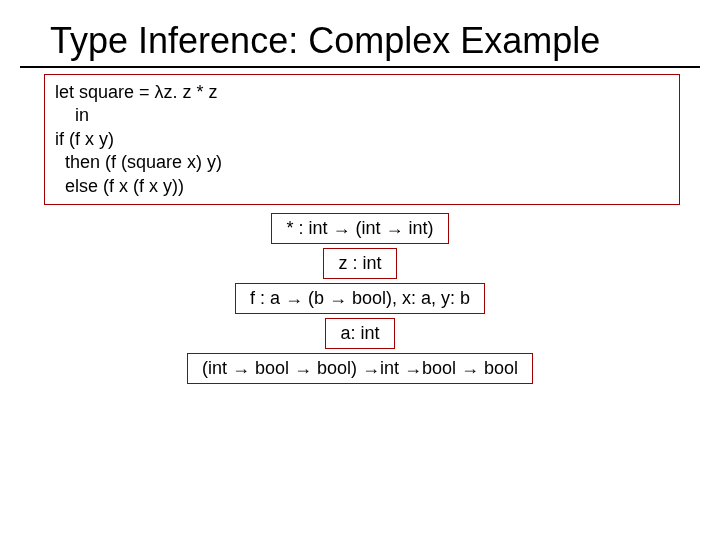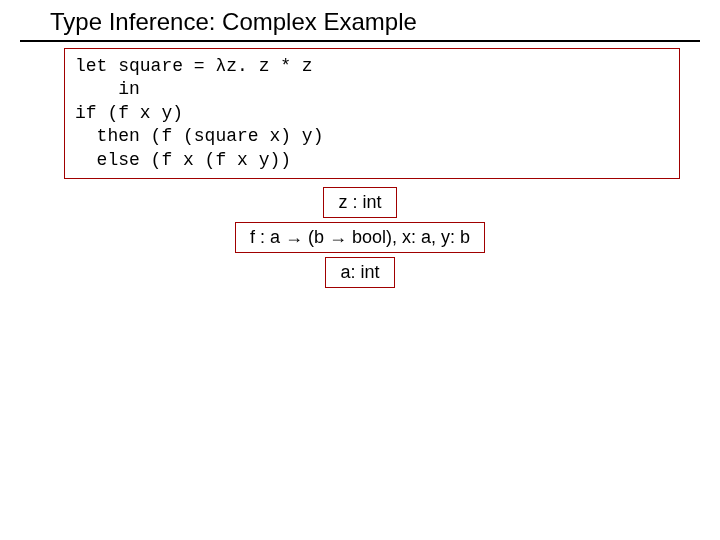--- a/index.html
+++ b/index.html
@@ -6,34 +6,34 @@
     margin: 0;
     padding: 0;
     width: 720px;
     height: 540px;
     background: #ffffff;
     font-family: "Segoe UI", Arial, sans-serif;
     color: #000;
     position: relative;
   }
   .title {
-    font-size: 24px;
+    font-size: 36px;
     font-weight: 400;
     padding: 8px 0 4px 30px;
     border-bottom: 2px solid #000;
-    margin: 0 20px 6px 20px;
+    margin: 12px 20px 6px 20px;
     letter-spacing: 0px;
   }
   .code-box {
     border: 1px solid #a00000;
-    margin: 0 40px 6px 64px;
+    margin: 0 40px 6px 44px;
     padding: 6px 10px 6px 10px;
     font-size: 18px;
     line-height: 1.3;
-    font-family: Liberation Mono, monospace;
+    font-family: Liberation Sans, sans-serif;
   }
   .code-line {
     white-space: pre;
   }
   .stack {
     display: flex;
     flex-direction: column;
     align-items: center;
     gap: 4px;
     margin-top: 8px;
@@ -53,16 +53,18 @@
 
 <div class="code-box">
   <div class="code-line">let square = λz. z * z</div>
   <div class="code-line">    in</div>
   <div class="code-line">if (f x y)</div>
   <div class="code-line">  then (f (square x) y)</div>
   <div class="code-line">  else (f x (f x y))</div>
 </div>
 
 <div class="stack">
+  <div class="type-box">* : int → (int → int)</div>
   <div class="type-box">z : int</div>
   <div class="type-box">f : a → (b → bool), x: a, y: b</div>
   <div class="type-box">a: int</div>
+  <div class="type-box">(int → bool → bool) →int →bool → bool</div>
 </div>
 
 </body></html>

